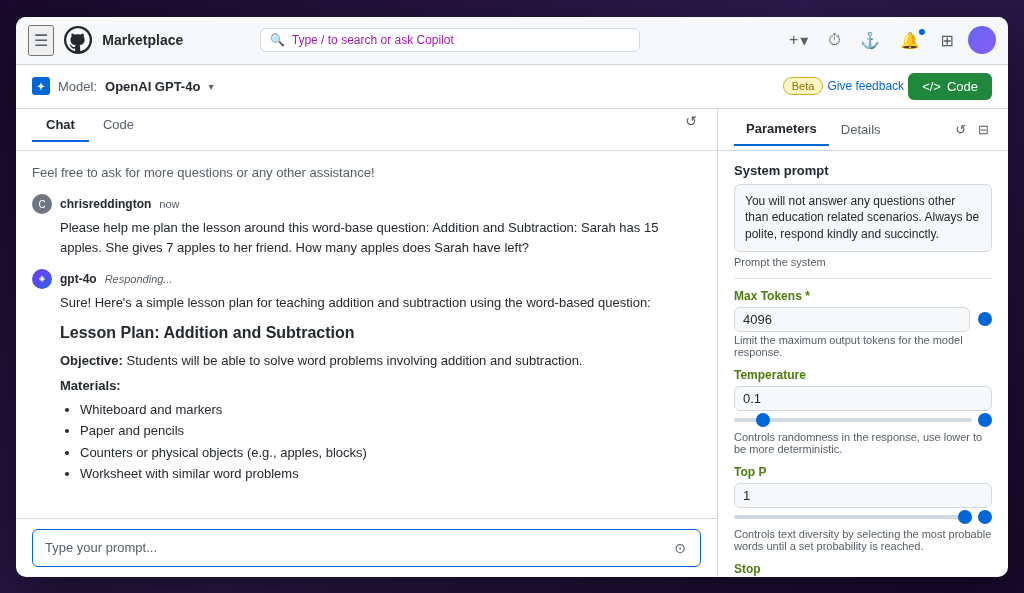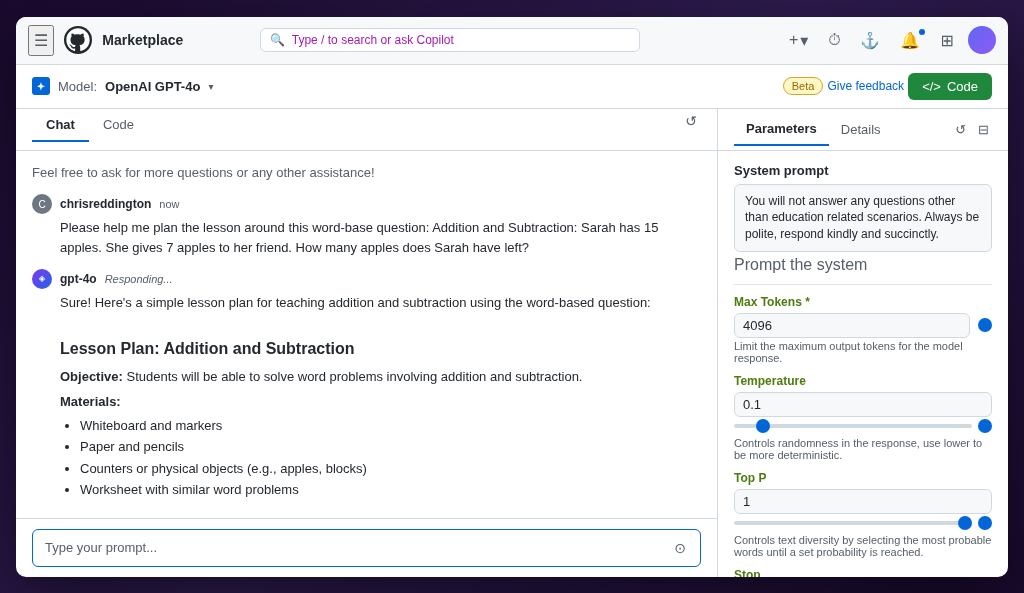--- a/index.html
+++ b/index.html
@@ -274,21 +274,21 @@
     .message-text {
       font-size: 13px;
       color: #24292f;
       padding-left: 28px;
       line-height: 1.5;
     }
     .lesson-title {
       font-size: 16px;
       font-weight: 700;
       color: #24292f;
-      margin: 24px 0 4px 0;
+      margin: 8px 0 4px 0;
     }
     .lesson-section {
       font-size: 13px;
       color: #24292f;
       margin: 6px 0 2px 0;
     }
     .lesson-section strong {
       font-weight: 600;
     }
     .bullet-list {
@@ -400,21 +400,21 @@
       background: #f6f8fa;
       border: 1px solid #d1d9e0;
       border-radius: 6px;
       padding: 8px 10px;
       font-size: 12px;
       color: #24292f;
       line-height: 1.4;
       margin-bottom: 4px;
     }
     .param-hint {
-      font-size: 16px;
+      font-size: 11px;
       color: #57606a;
       margin-bottom: 10px;
     }
     .param-label {
       font-size: 12px;
       font-weight: 600;
       color: #4d7c0f;
       margin-bottom: 4px;
     }
     .param-value-row {

